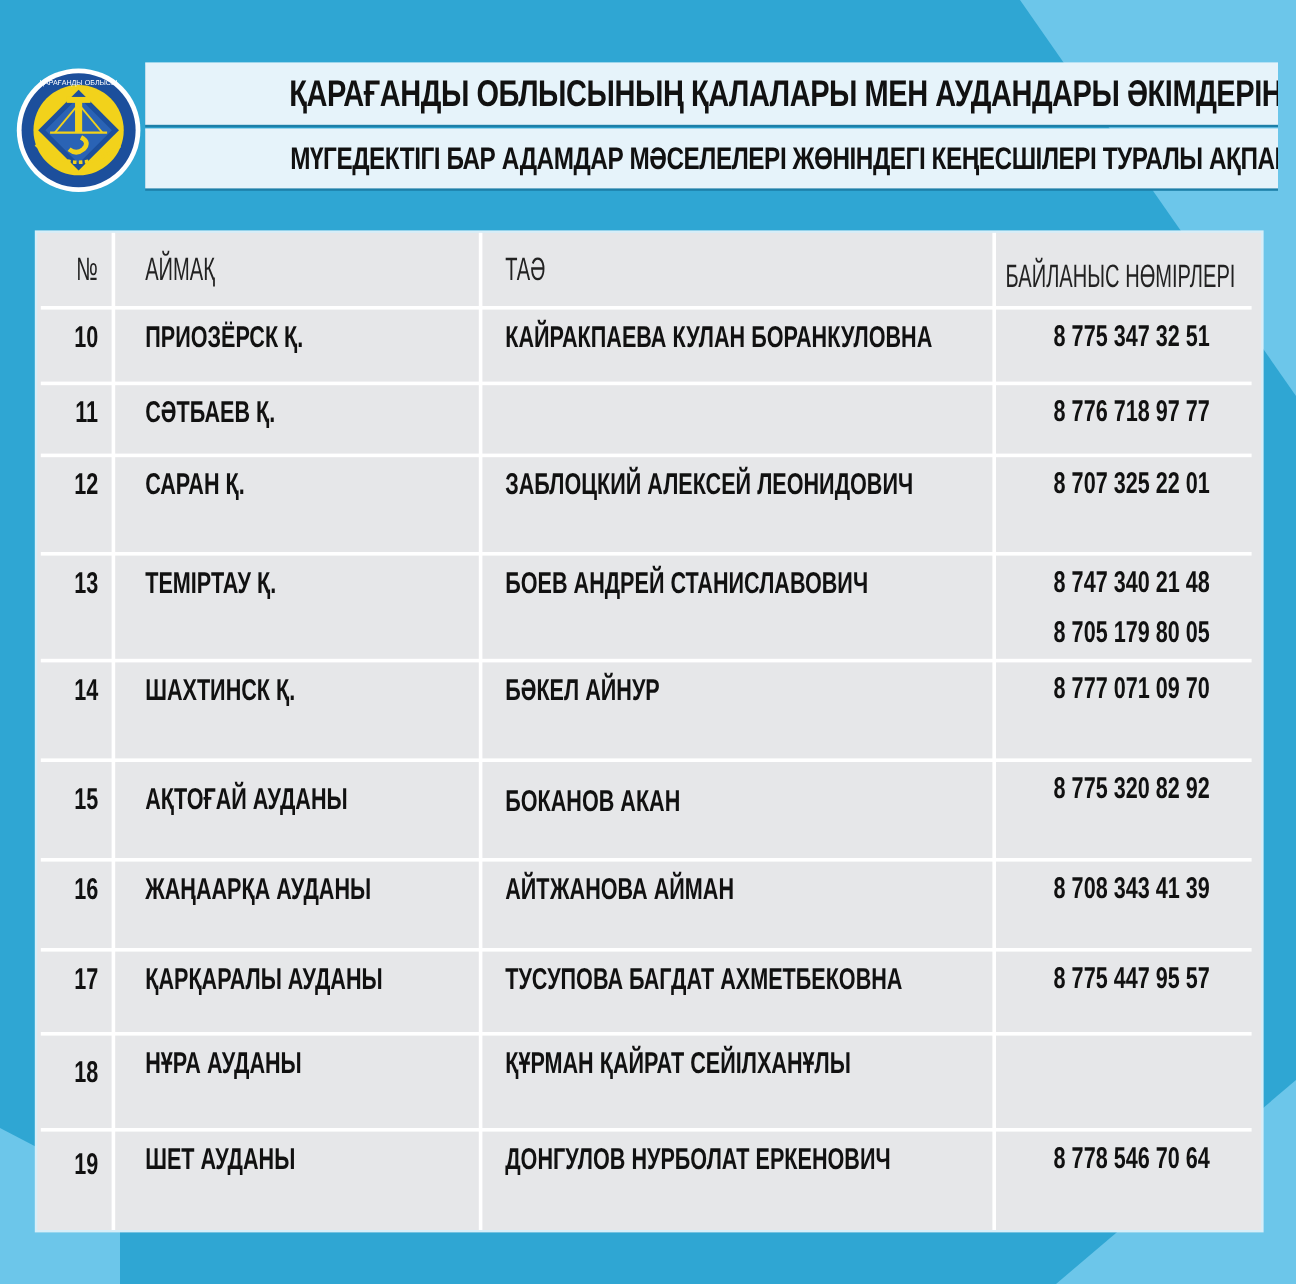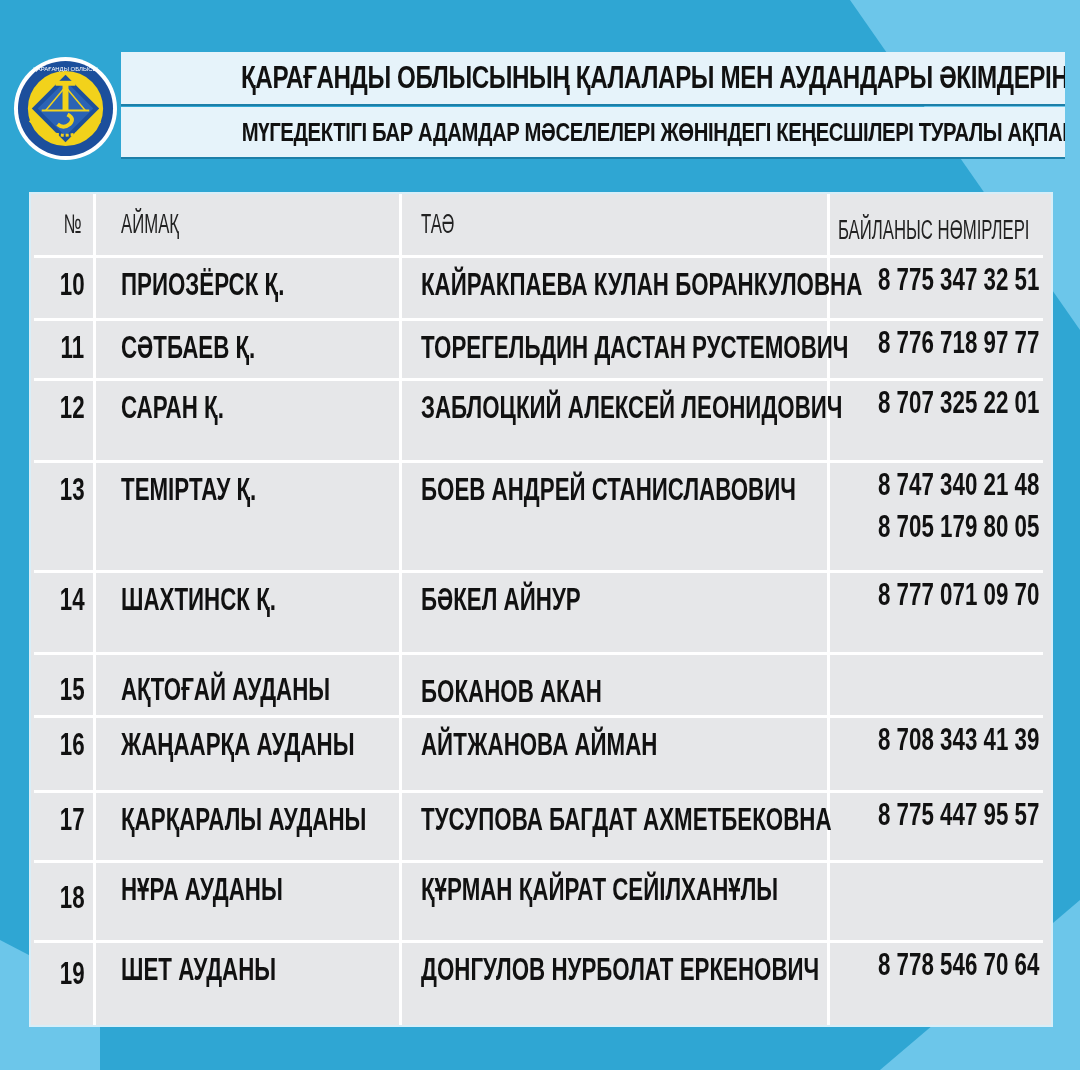--- a/index.html
+++ b/index.html
@@ -61,21 +61,21 @@
   }
   .vline { position: absolute; top: 0; bottom: 0; width: 3px; background: #ffffff; }
 
   .cell {
     position: absolute; top: 0; color: #111;
     white-space: nowrap;
   }
   .cell .t { display: inline-block; transform: scaleX(0.72); transform-origin: left top; }
   .hdr .cell { font-size: 27px; font-weight: normal; color: #222; top: 15px; }
   .hdr .cell .t { transform: scaleX(0.62); }
-  .body-row .cell { font-size: 31px; font-weight: bold; top: 12px; }
+  .body-row .cell { font-size: 25px; font-weight: bold; top: 12px; }
   .c-num { left: 16px; width: 50px; text-align: center; }
   .c-num .t { transform-origin: center top; }
   .c-region { left: 90px; }
   .c-name { left: 390px; text-decoration: underline; }
   .c-phone { left: 807px; line-height: 42px; }
   .body-row .c-phone { top: 4px; margin-left: 40px; }
   .hdr .c-phone { top: 15px; }
 </style>
 </head>
 <body>
@@ -121,52 +121,52 @@
   <div class="row body-row" style="top:61px;height:63px">
     <div class="cell c-num"><span class="t">10</span></div>
     <div class="cell c-region"><span class="t">ПРИОЗЁРСК Қ.</span></div>
     <div class="cell c-name"><span class="t">КАЙРАКПАЕВА КУЛАН БОРАНКУЛОВНА</span></div>
     <div class="cell c-phone"><span class="t">8 775 347 32 51</span></div>
   </div>
 
   <div class="row body-row" style="top:124px;height:60px">
     <div class="cell c-num"><span class="t">11</span></div>
     <div class="cell c-region"><span class="t">СӘТБАЕВ Қ.</span></div>
-    <div class="cell c-name"><span class="t">ТОРЕГЕЛЬДИН ДАСТАН РУСТЕМОВИЧ</span></div>
     <div class="cell c-phone"><span class="t">8 776 718 97 77</span></div>
   </div>
 
   <div class="row body-row" style="top:184px;height:102px">
     <div class="cell c-num"><span class="t">12</span></div>
     <div class="cell c-region"><span class="t">САРАН Қ.</span></div>
     <div class="cell c-name"><span class="t">ЗАБЛОЦКИЙ АЛЕКСЕЙ ЛЕОНИДОВИЧ</span></div>
     <div class="cell c-phone"><span class="t">8 707 325 22 01</span></div>
   </div>
 
   <div class="row body-row" style="top:266px;height:105px">
     <div class="cell c-num"><span class="t">13</span></div>
     <div class="cell c-region"><span class="t">ТЕМІРТАУ Қ.</span></div>
     <div class="cell c-name"><span class="t">БОЕВ АНДРЕЙ СТАНИСЛАВОВИЧ</span></div>
     <div class="cell c-phone">
       <div><span class="t">8 747 340 21 48</span></div>
       <div><span class="t">8 705 179 80 05</span></div>
     </div>
   </div>
 
-  <div class="row body-row" style="top:376px;height:67px">
+  <div class="row body-row" style="top:355px;height:67px">
     <div class="cell c-num"><span class="t">14</span></div>
     <div class="cell c-region"><span class="t">ШАХТИНСК Қ.</span></div>
     <div class="cell c-name"><span class="t">БӘКЕЛ АЙНУР</span></div>
     <div class="cell c-phone"><span class="t">8 777 071 09 70</span></div>
   </div>
 
-  <div class="row body-row" style="top:458px;height:72px">
+  <div class="row body-row" style="top:438px;height:72px">
     <div class="cell c-num" style="top:20px"><span class="t">15</span></div>
     <div class="cell c-region" style="top:20px"><span class="t">АҚТОҒАЙ АУДАНЫ</span></div>
     <div class="cell c-name" style="top:22px"><span class="t">БОКАНОВ АКАН</span></div>
+    <div class="cell c-phone"><span class="t">8 775 320 82 92</span></div>
   </div>
 
   <div class="row body-row" style="top:521px;height:59px">
     <div class="cell c-num"><span class="t">16</span></div>
     <div class="cell c-region"><span class="t">ЖАҢААРҚА АУДАНЫ</span></div>
     <div class="cell c-name"><span class="t">АЙТЖАНОВА АЙМАН</span></div>
     <div class="cell c-phone"><span class="t">8 708 343 41 39</span></div>
   </div>
 
   <div class="row body-row" style="top:596px;height:70px">

